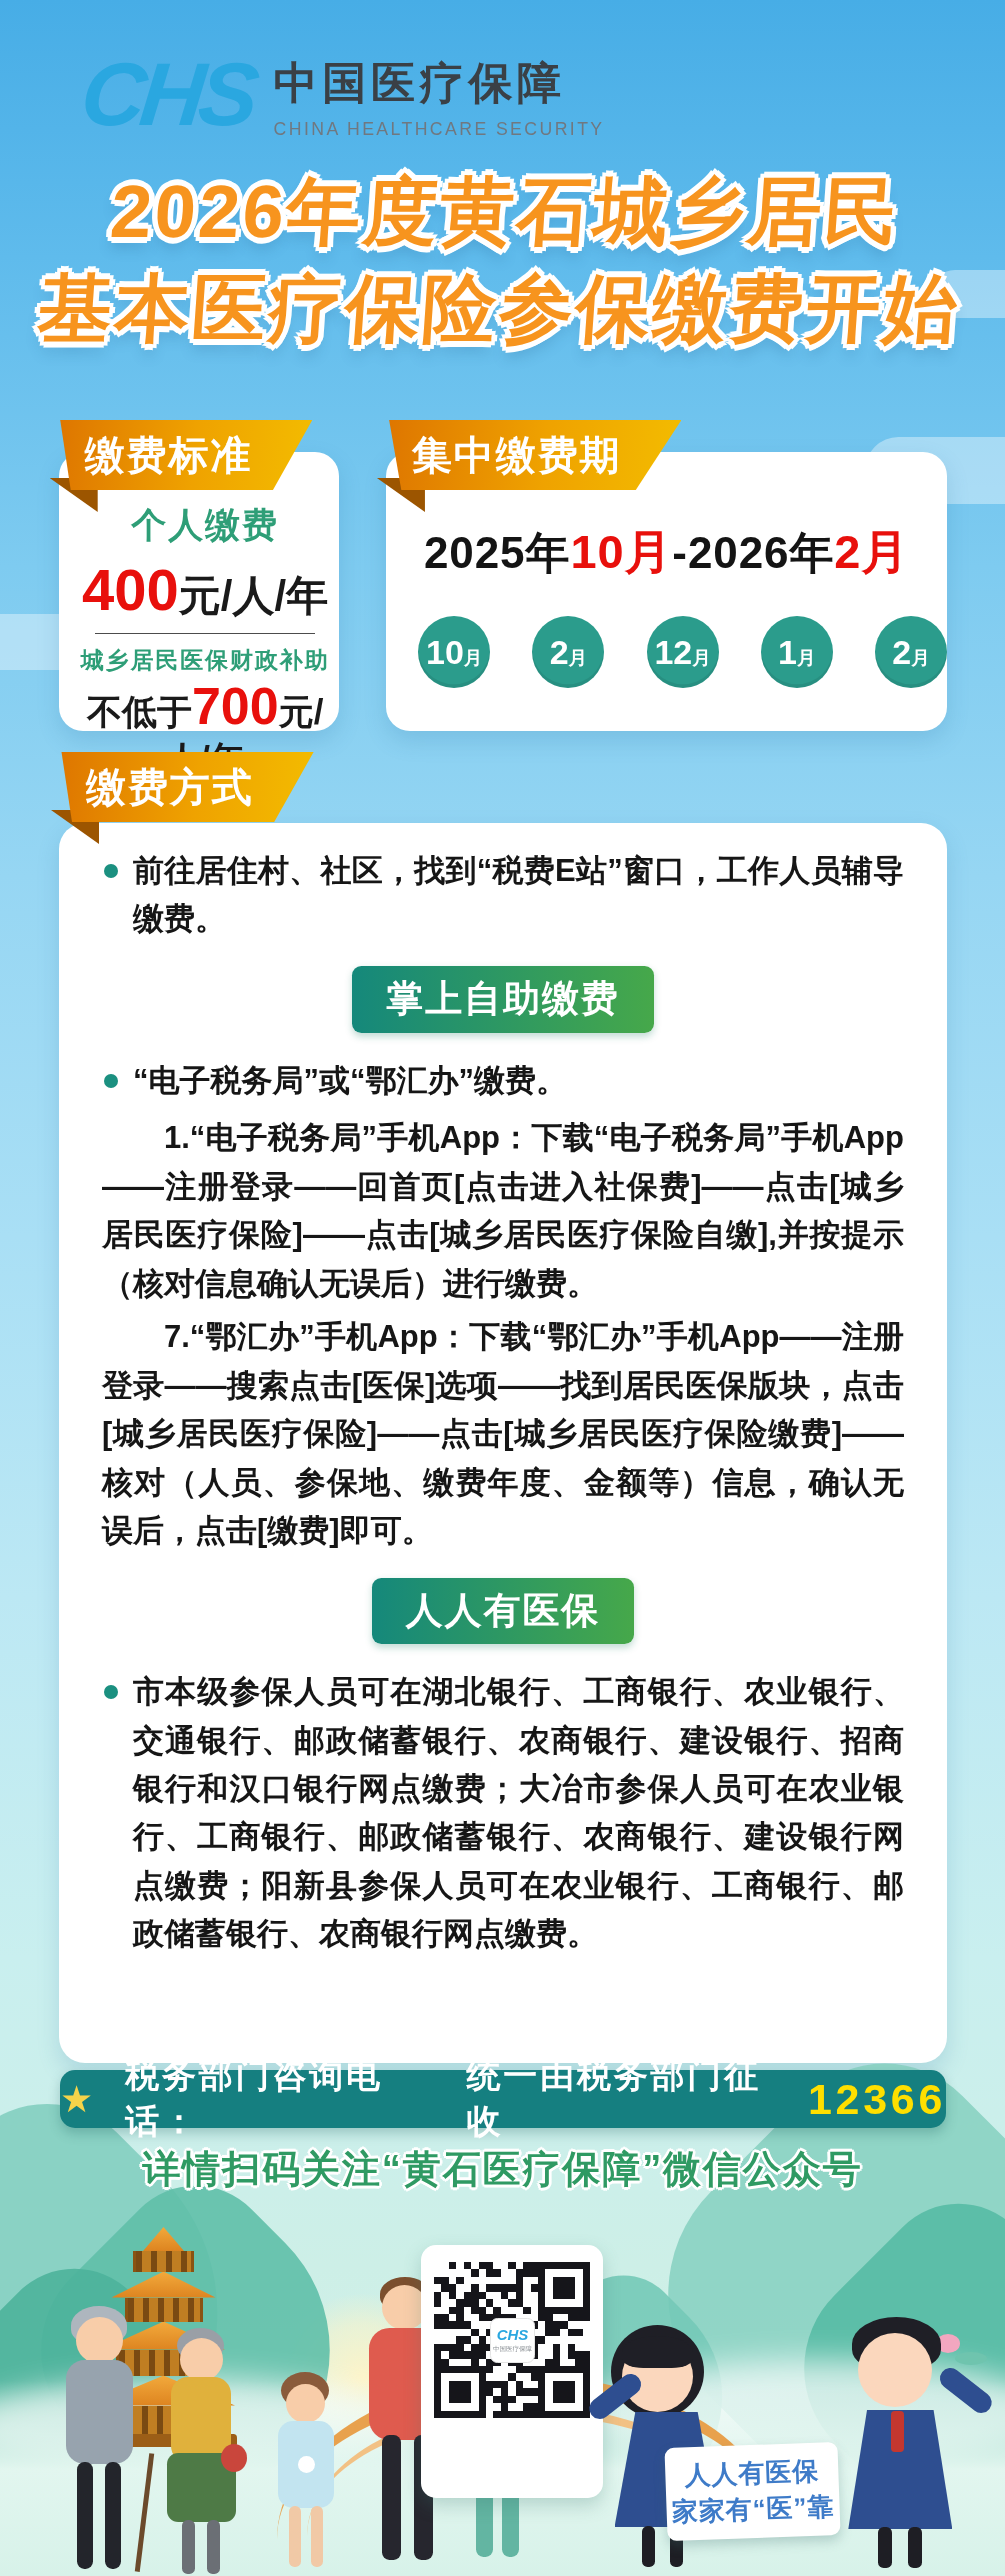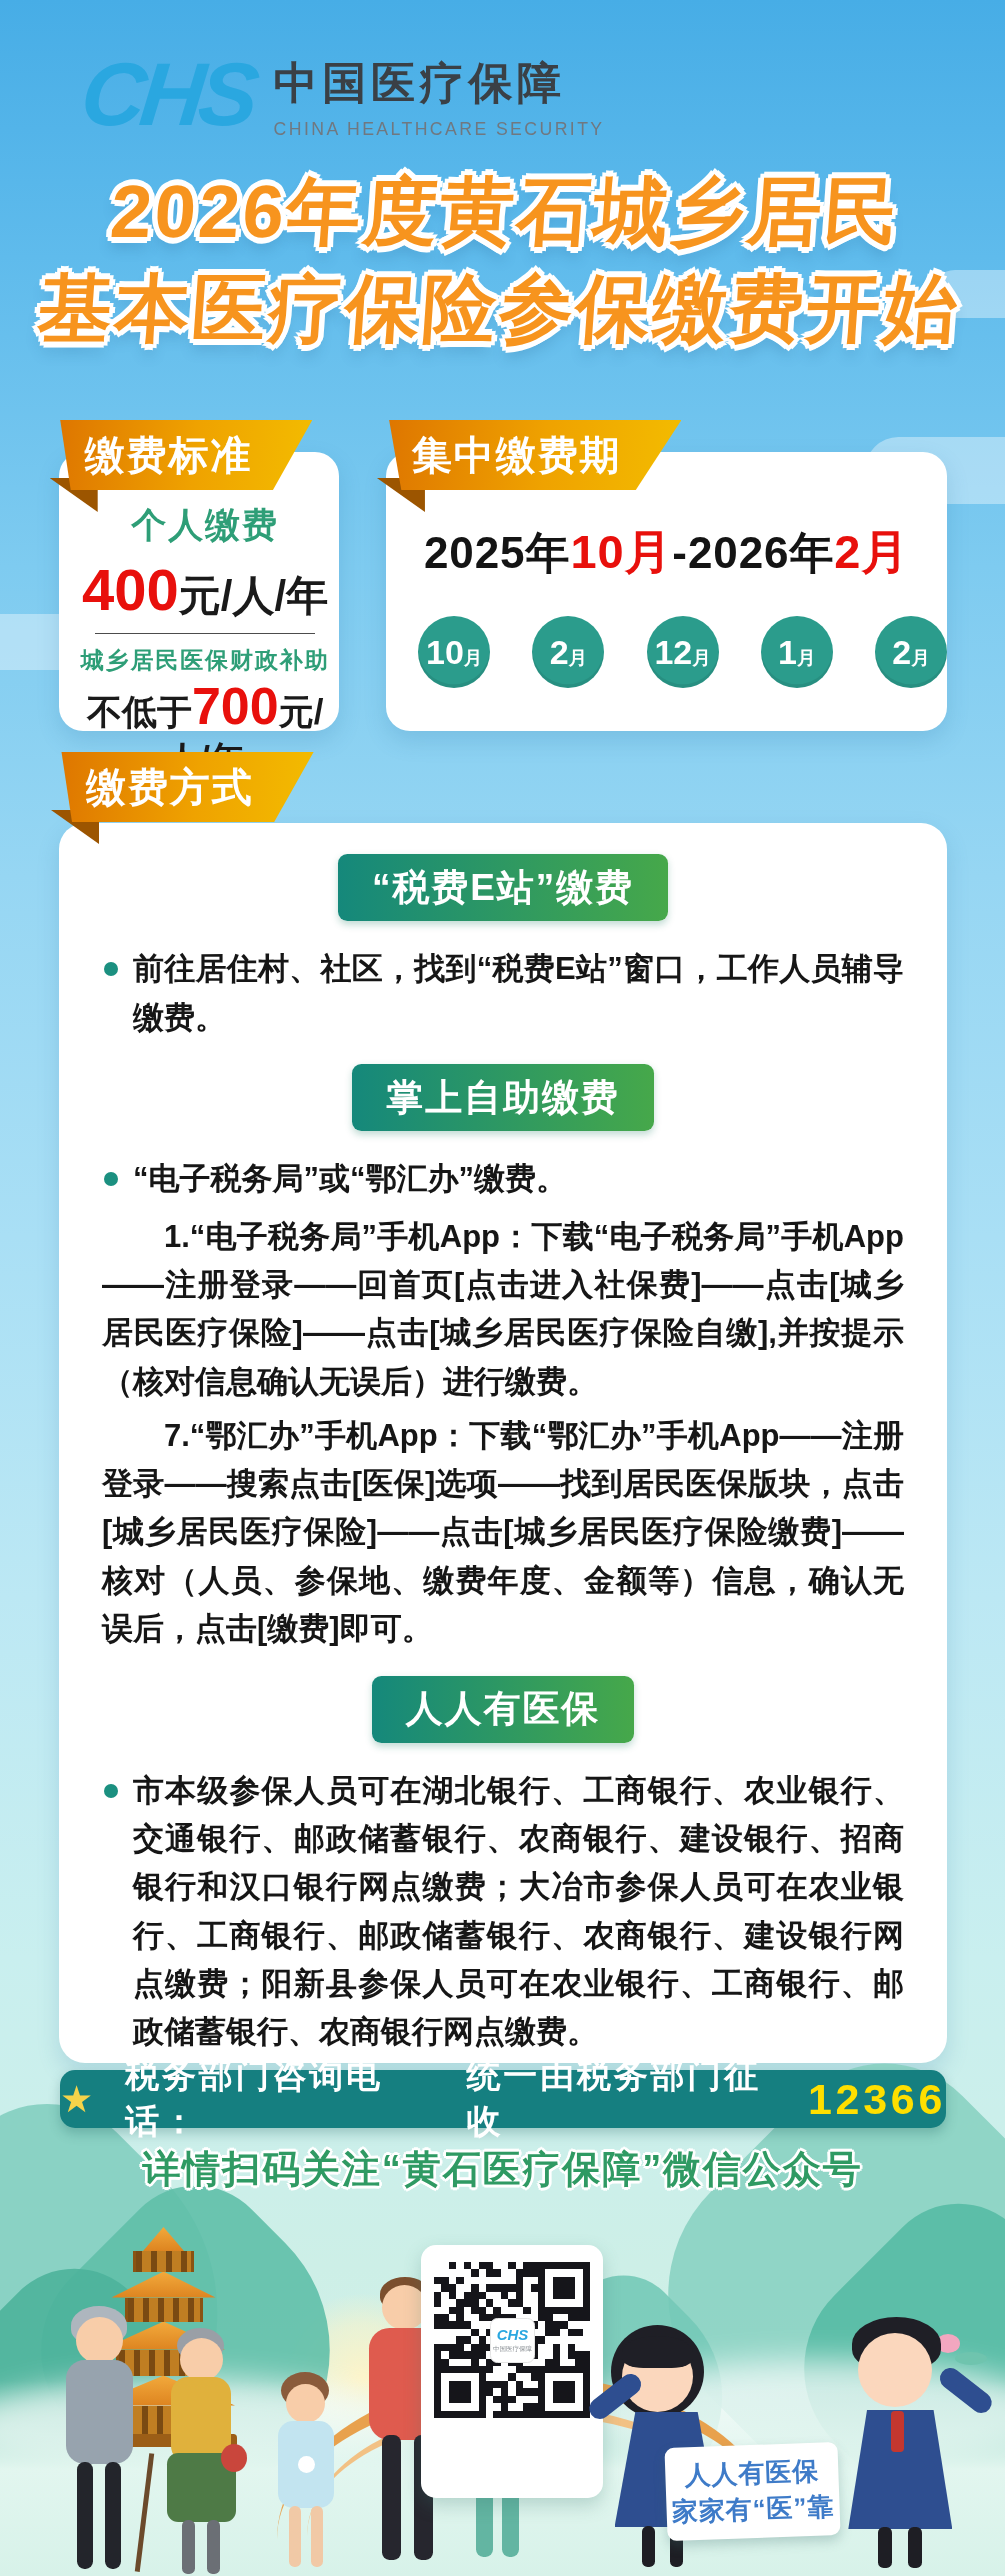--- a/index.html
+++ b/index.html
@@ -182,23 +182,20 @@
           </div>
       </div>
     </div>
   </div>
 
   <div class="ribbon methods-ribbon">缴费方式</div>
   <div class="ribbon-fold methods-fold"></div>
   <div class="methods-card">
     <div>
         <div class="method-section">
-      <div class="section-btn">
-            <span class="t">“税费E站”缴费</span>
-          </div>
     <div class="bullet">
             <span class="dot"></span>
             <span class="txt">前往居住村、社区，找到“税费E站”窗口，工作人员辅导缴费。</span>
           </div>
         </div>
         <div class="method-section">
       <div class="section-btn">
             <span class="t">掌上自助缴费</span>
           </div>
     <div class="bullet">

